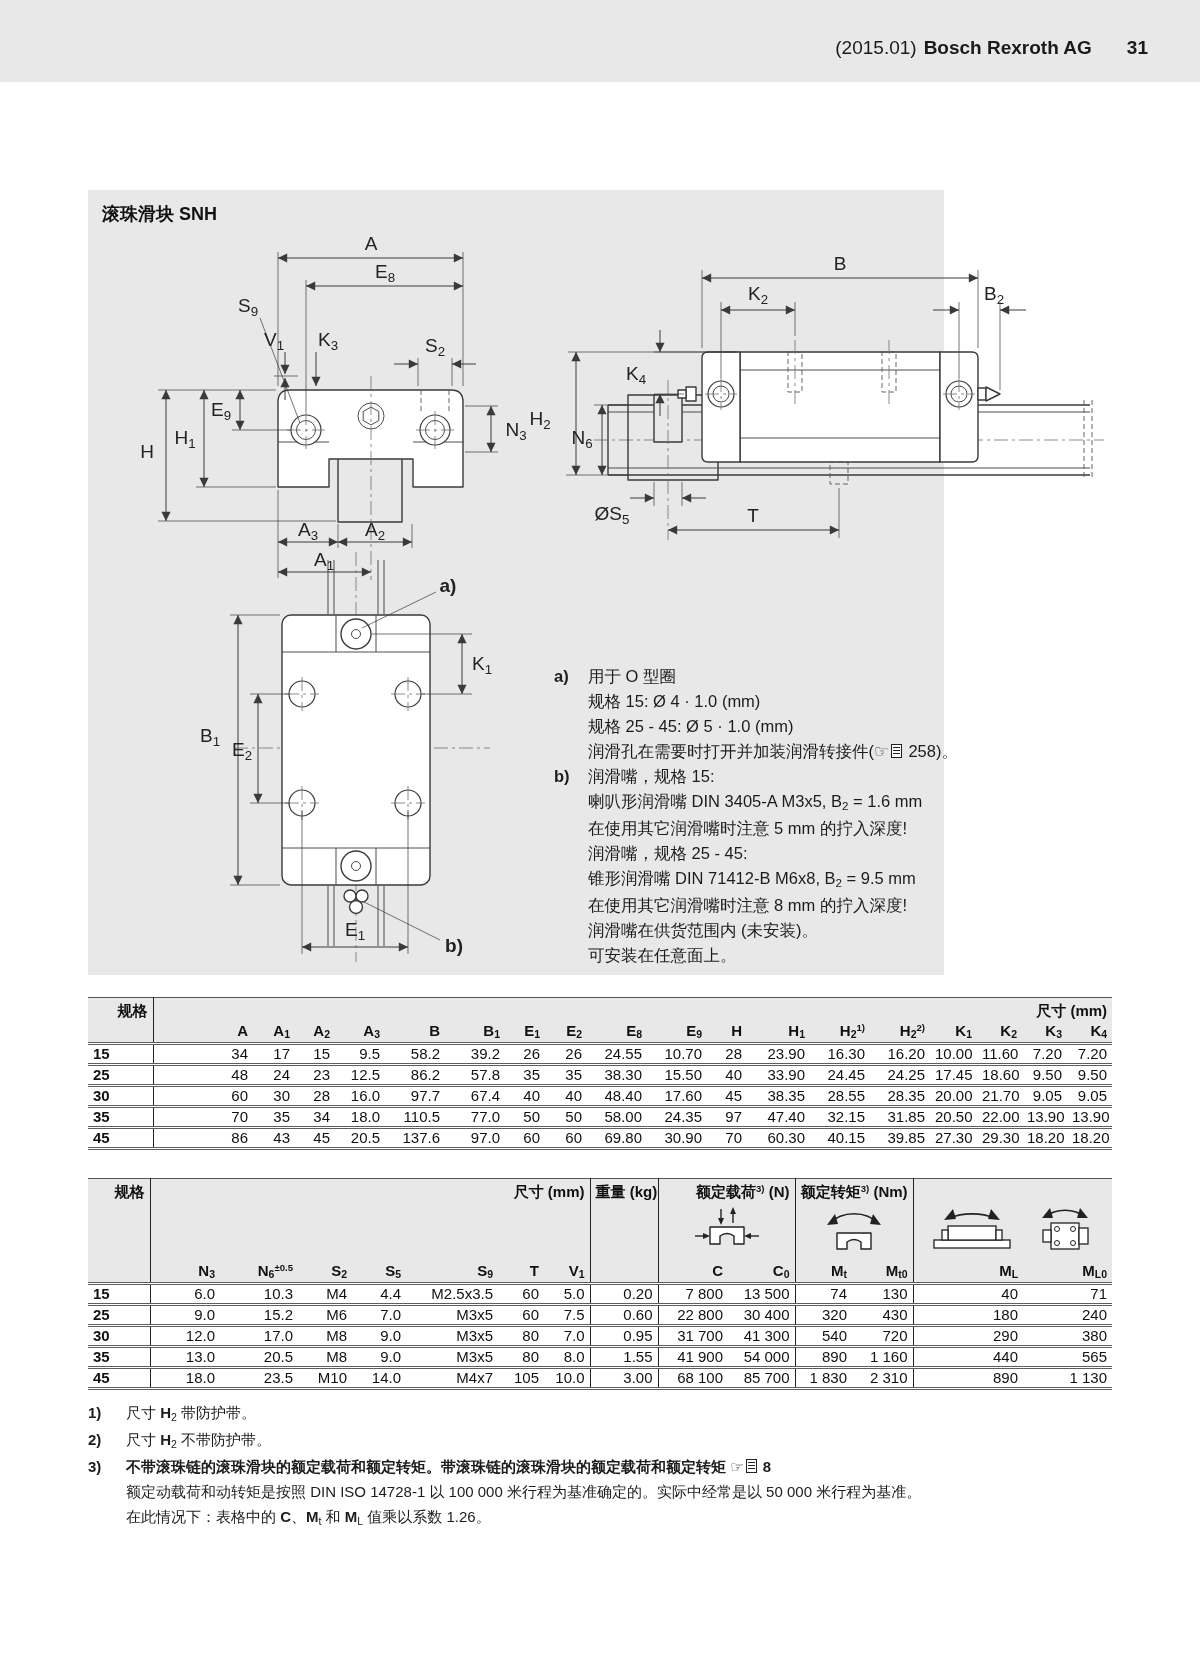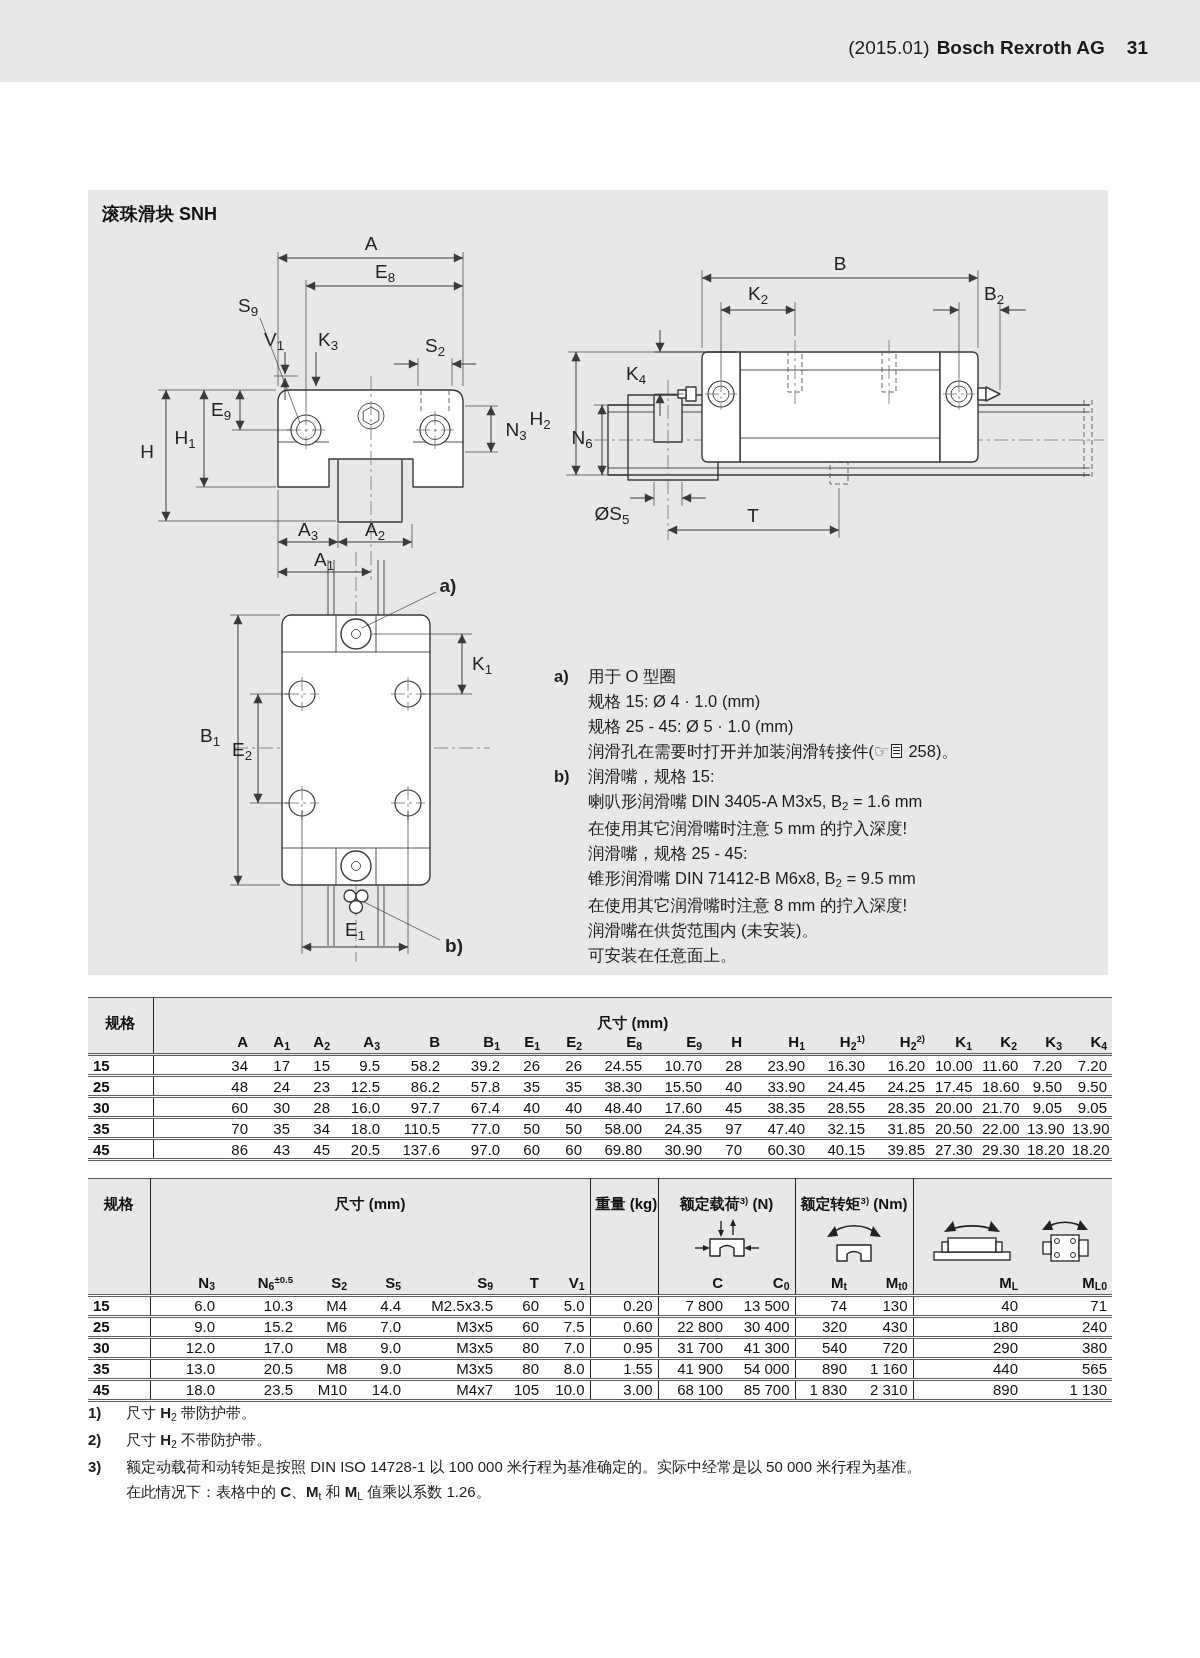--- a/index.html
+++ b/index.html
@@ -4,25 +4,25 @@
 <style>
   html,body{margin:0;padding:0;background:#fff;}
   body{width:1200px;height:1658px;position:relative;font-family:"Liberation Sans","DejaVu Sans",sans-serif;color:#1a1a1a;}
   .page{position:relative;width:1200px;height:1658px;background:#fff;overflow:hidden;}
 
   
   .topbar{position:absolute;left:0;top:0;width:1200px;height:82px;background:#e8e8e8;
           display:flex;align-items:center;justify-content:flex-end;padding-right:52px;box-sizing:border-box;
           font-size:19px;padding-top:14px;}
   .topbar .edition{margin-right:7px;}
-  .topbar .brand{font-weight:bold;margin-right:22px;}
+  .topbar .brand{font-weight:bold;margin-right:35px;}
   .topbar .pageno{font-weight:bold;}
 
   
-  .panel{position:absolute;left:88px;top:190px;width:1020px;height:785px;background:#e8e8e8;}
+  .panel{position:absolute;left:88px;top:190px;width:856px;height:785px;background:#e8e8e8;}
   .panel-title{position:absolute;left:14px;top:12px;margin:0;font-size:18px;font-weight:bold;color:#111;}
   .drawing{position:absolute;left:0;top:0;}
   .dlabel{position:absolute;transform:translate(-50%,-50%);font-size:19px;color:#222;white-space:nowrap;}
   .dlabel.bold{font-weight:bold;}
   sub{font-size:70%;vertical-align:baseline;position:relative;top:0.28em;}
   sup{font-size:64%;vertical-align:baseline;position:relative;top:-0.5em;}
 
   
   .notes{position:absolute;left:466px;top:474px;width:548px;font-size:16.5px;color:#1c1c1c;}
   .note-line{display:flex;line-height:25px;}
@@ -31,21 +31,21 @@
 
   .doc-icon{display:inline-block;width:9px;height:12px;border:1px solid #222;background:#fff;position:relative;margin:0 2px -1px 2px;}
   .doc-icon::after{content:"";position:absolute;left:1px;right:1px;top:2px;height:1px;background:#222;box-shadow:0 3px 0 #222,0 6px 0 #222;}
 
   
   table{border-collapse:collapse;table-layout:fixed;width:1024px;font-size:15px;color:#111;
         border-top:1px solid #555;border-bottom:3px double #5e5e5e;}
   th,td{padding:0 5px;white-space:nowrap;overflow:visible;}
   thead th{background:#e8e8e8;font-weight:bold;}
   th.colh{text-align:right;vertical-align:bottom;padding-bottom:3px;}
-  th.grade,th.sec{text-align:center;vertical-align:top;padding-top:16px;}
+  th.grade,th.sec{text-align:right;vertical-align:top;padding-top:4px;}
   th.grade{border-right:1.5px solid #222;}
   td.grade{text-align:left;font-weight:bold;border-right:1.5px solid #222;}
   tbody td{text-align:right;border-top:3px double #5e5e5e;height:18px;}
   .vl{border-left:1.5px solid #222;}
   .t1-wrap{position:absolute;left:88px;top:997px;}
   .t2-wrap{position:absolute;left:88px;top:1178px;}
   .sec-label{font-weight:bold;}
   .sec-icon{display:flex;justify-content:center;align-items:flex-end;margin-top:4px;}
   .sec-icon.dual{justify-content:space-around;}
 
@@ -705,18 +705,19 @@
       </div>
       <div class="fn">
         <span class="fn-m">2)</span>
         <div class="fn-t">
           <div>尺寸 <b>H</b><sub>2</sub> 不带防护带。</div>
         </div>
       </div>
       <div class="fn">
         <span class="fn-m">3)</span>
         <div class="fn-t">
+          <div class="bold">不带滚珠链的滚珠滑块的额定载荷和额定转矩。带滚珠链的滚珠滑块的额定载荷和额定转矩 ☞<span class="doc-icon"></span> 8</div>
           <div>额定动载荷和动转矩是按照 DIN ISO 14728-1 以 100 000 米行程为基准确定的。实际中经常是以 50 000 米行程为基准。</div>
           <div>在此情况下：表格中的 <b>C</b>、<b>M</b><sub>t</sub> 和 <b>M</b><sub>L</sub> 值乘以系数 1.26。</div>
         </div>
       </div>
     </div>
 </div>
 
 </body></html>

